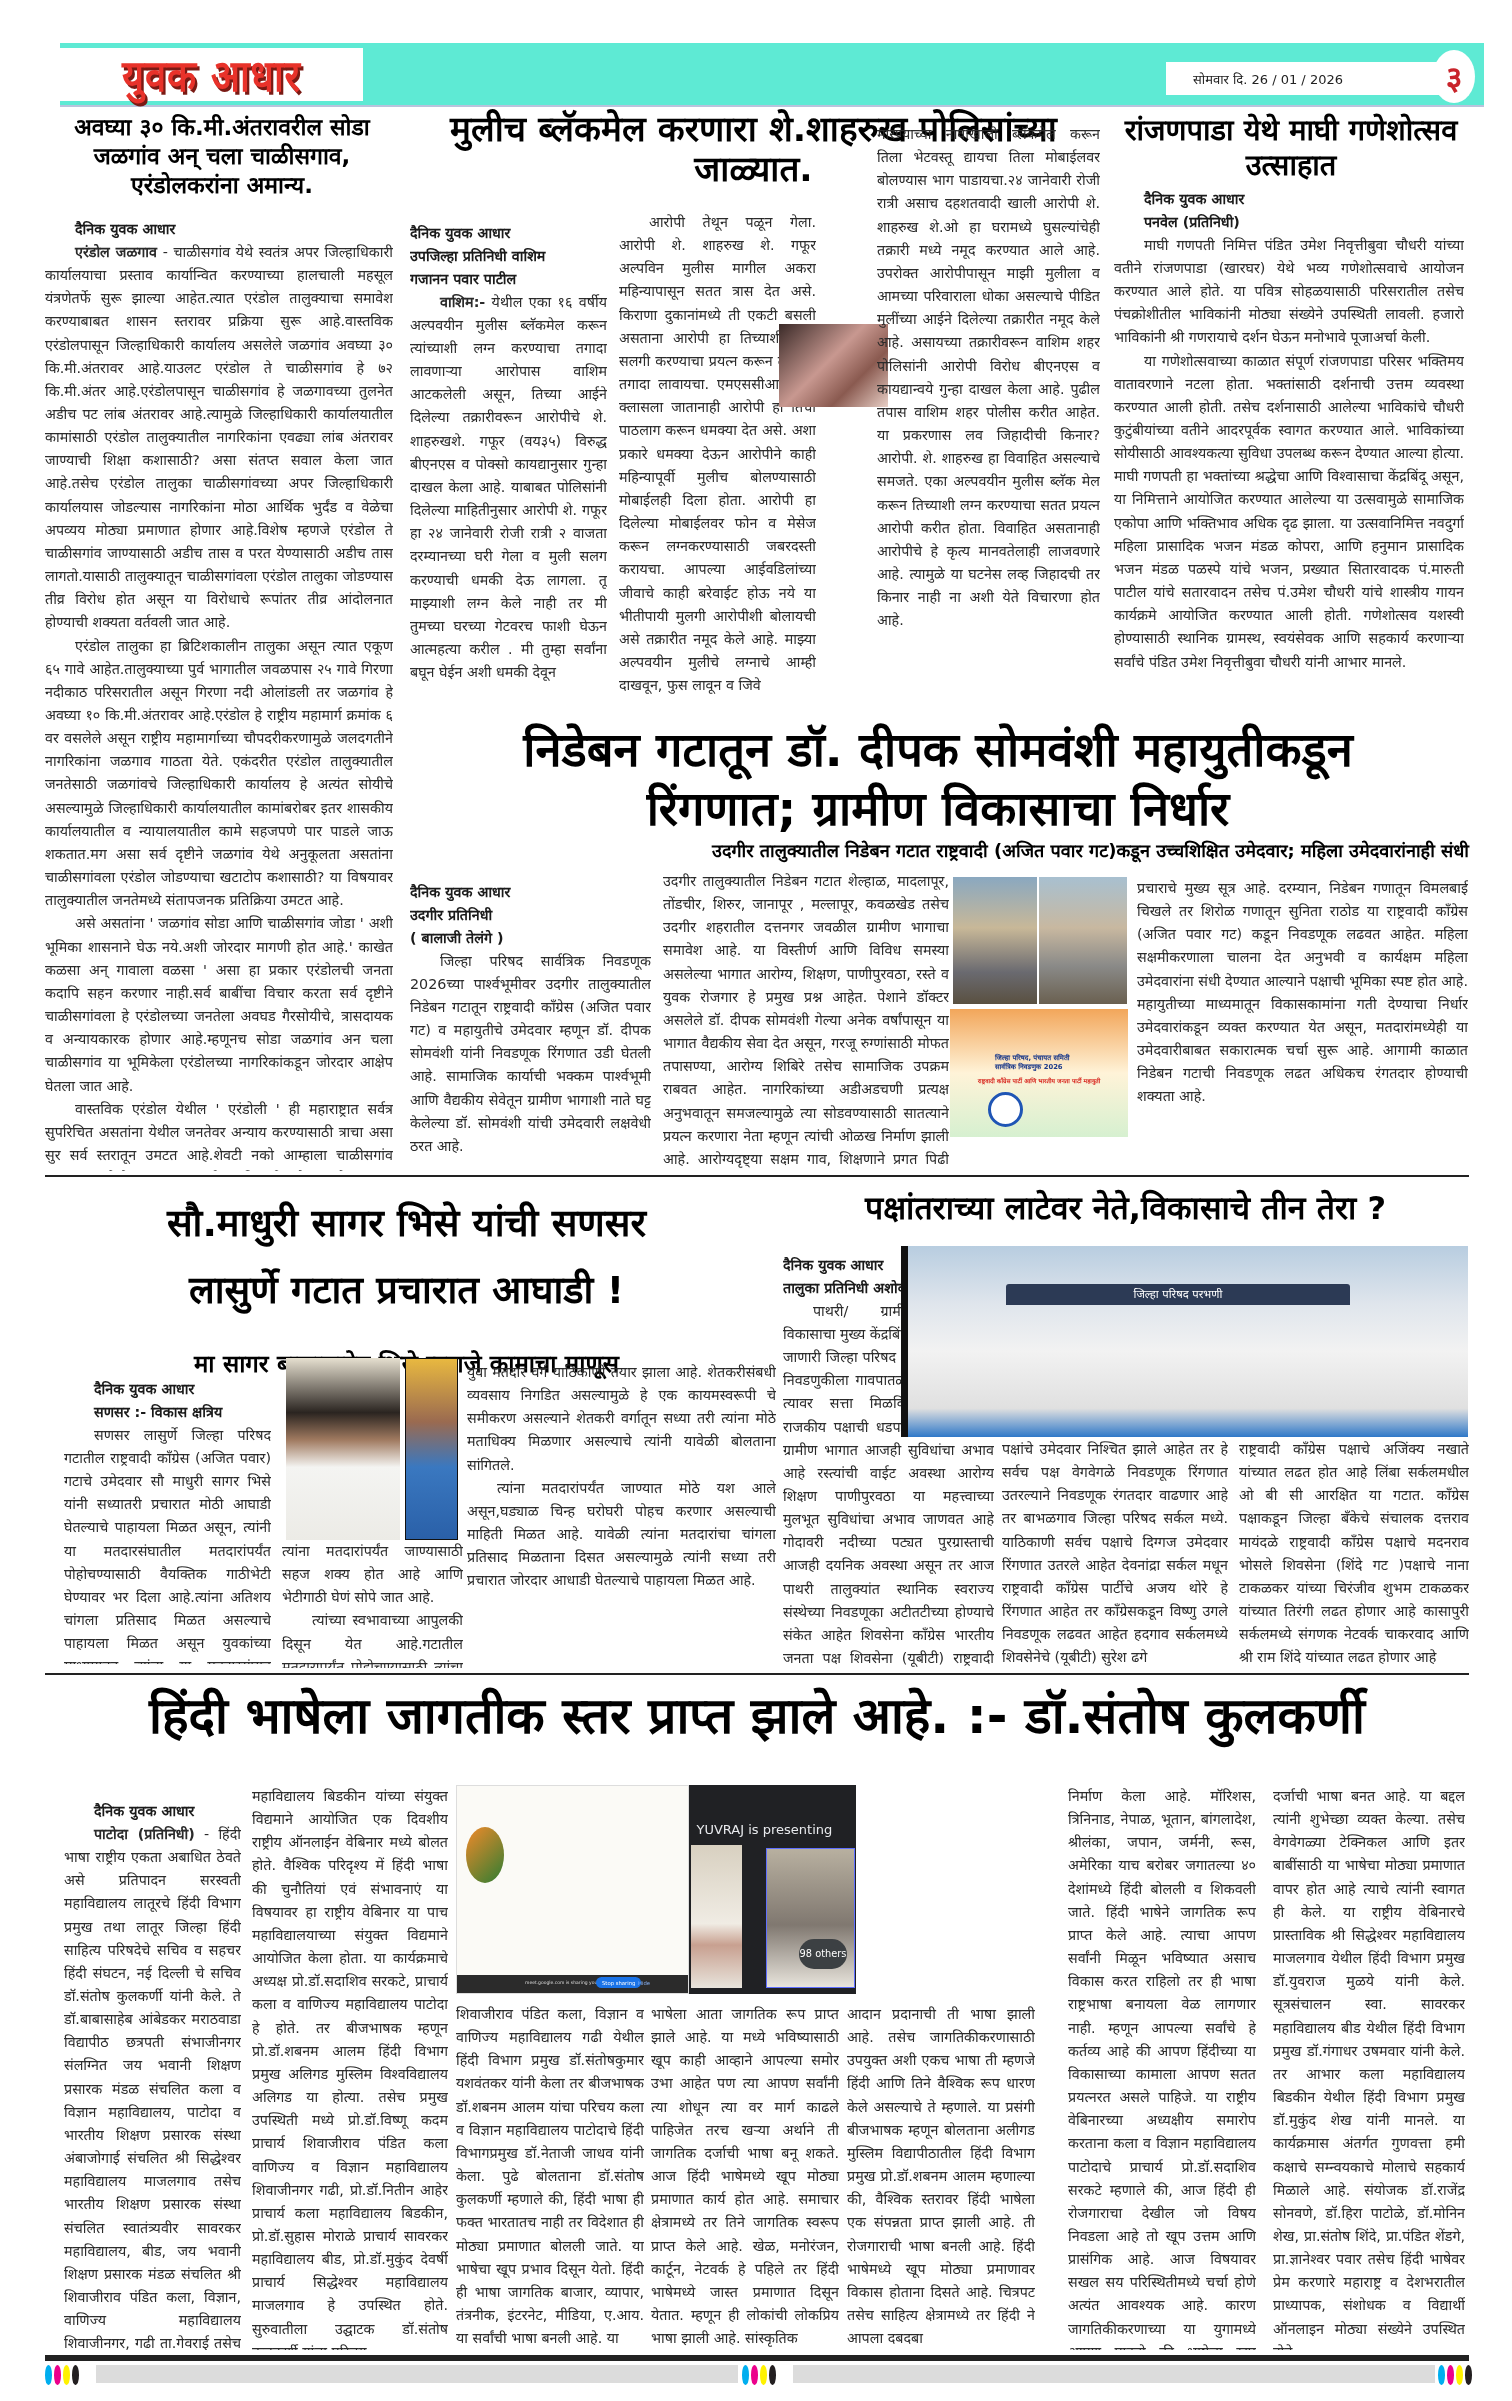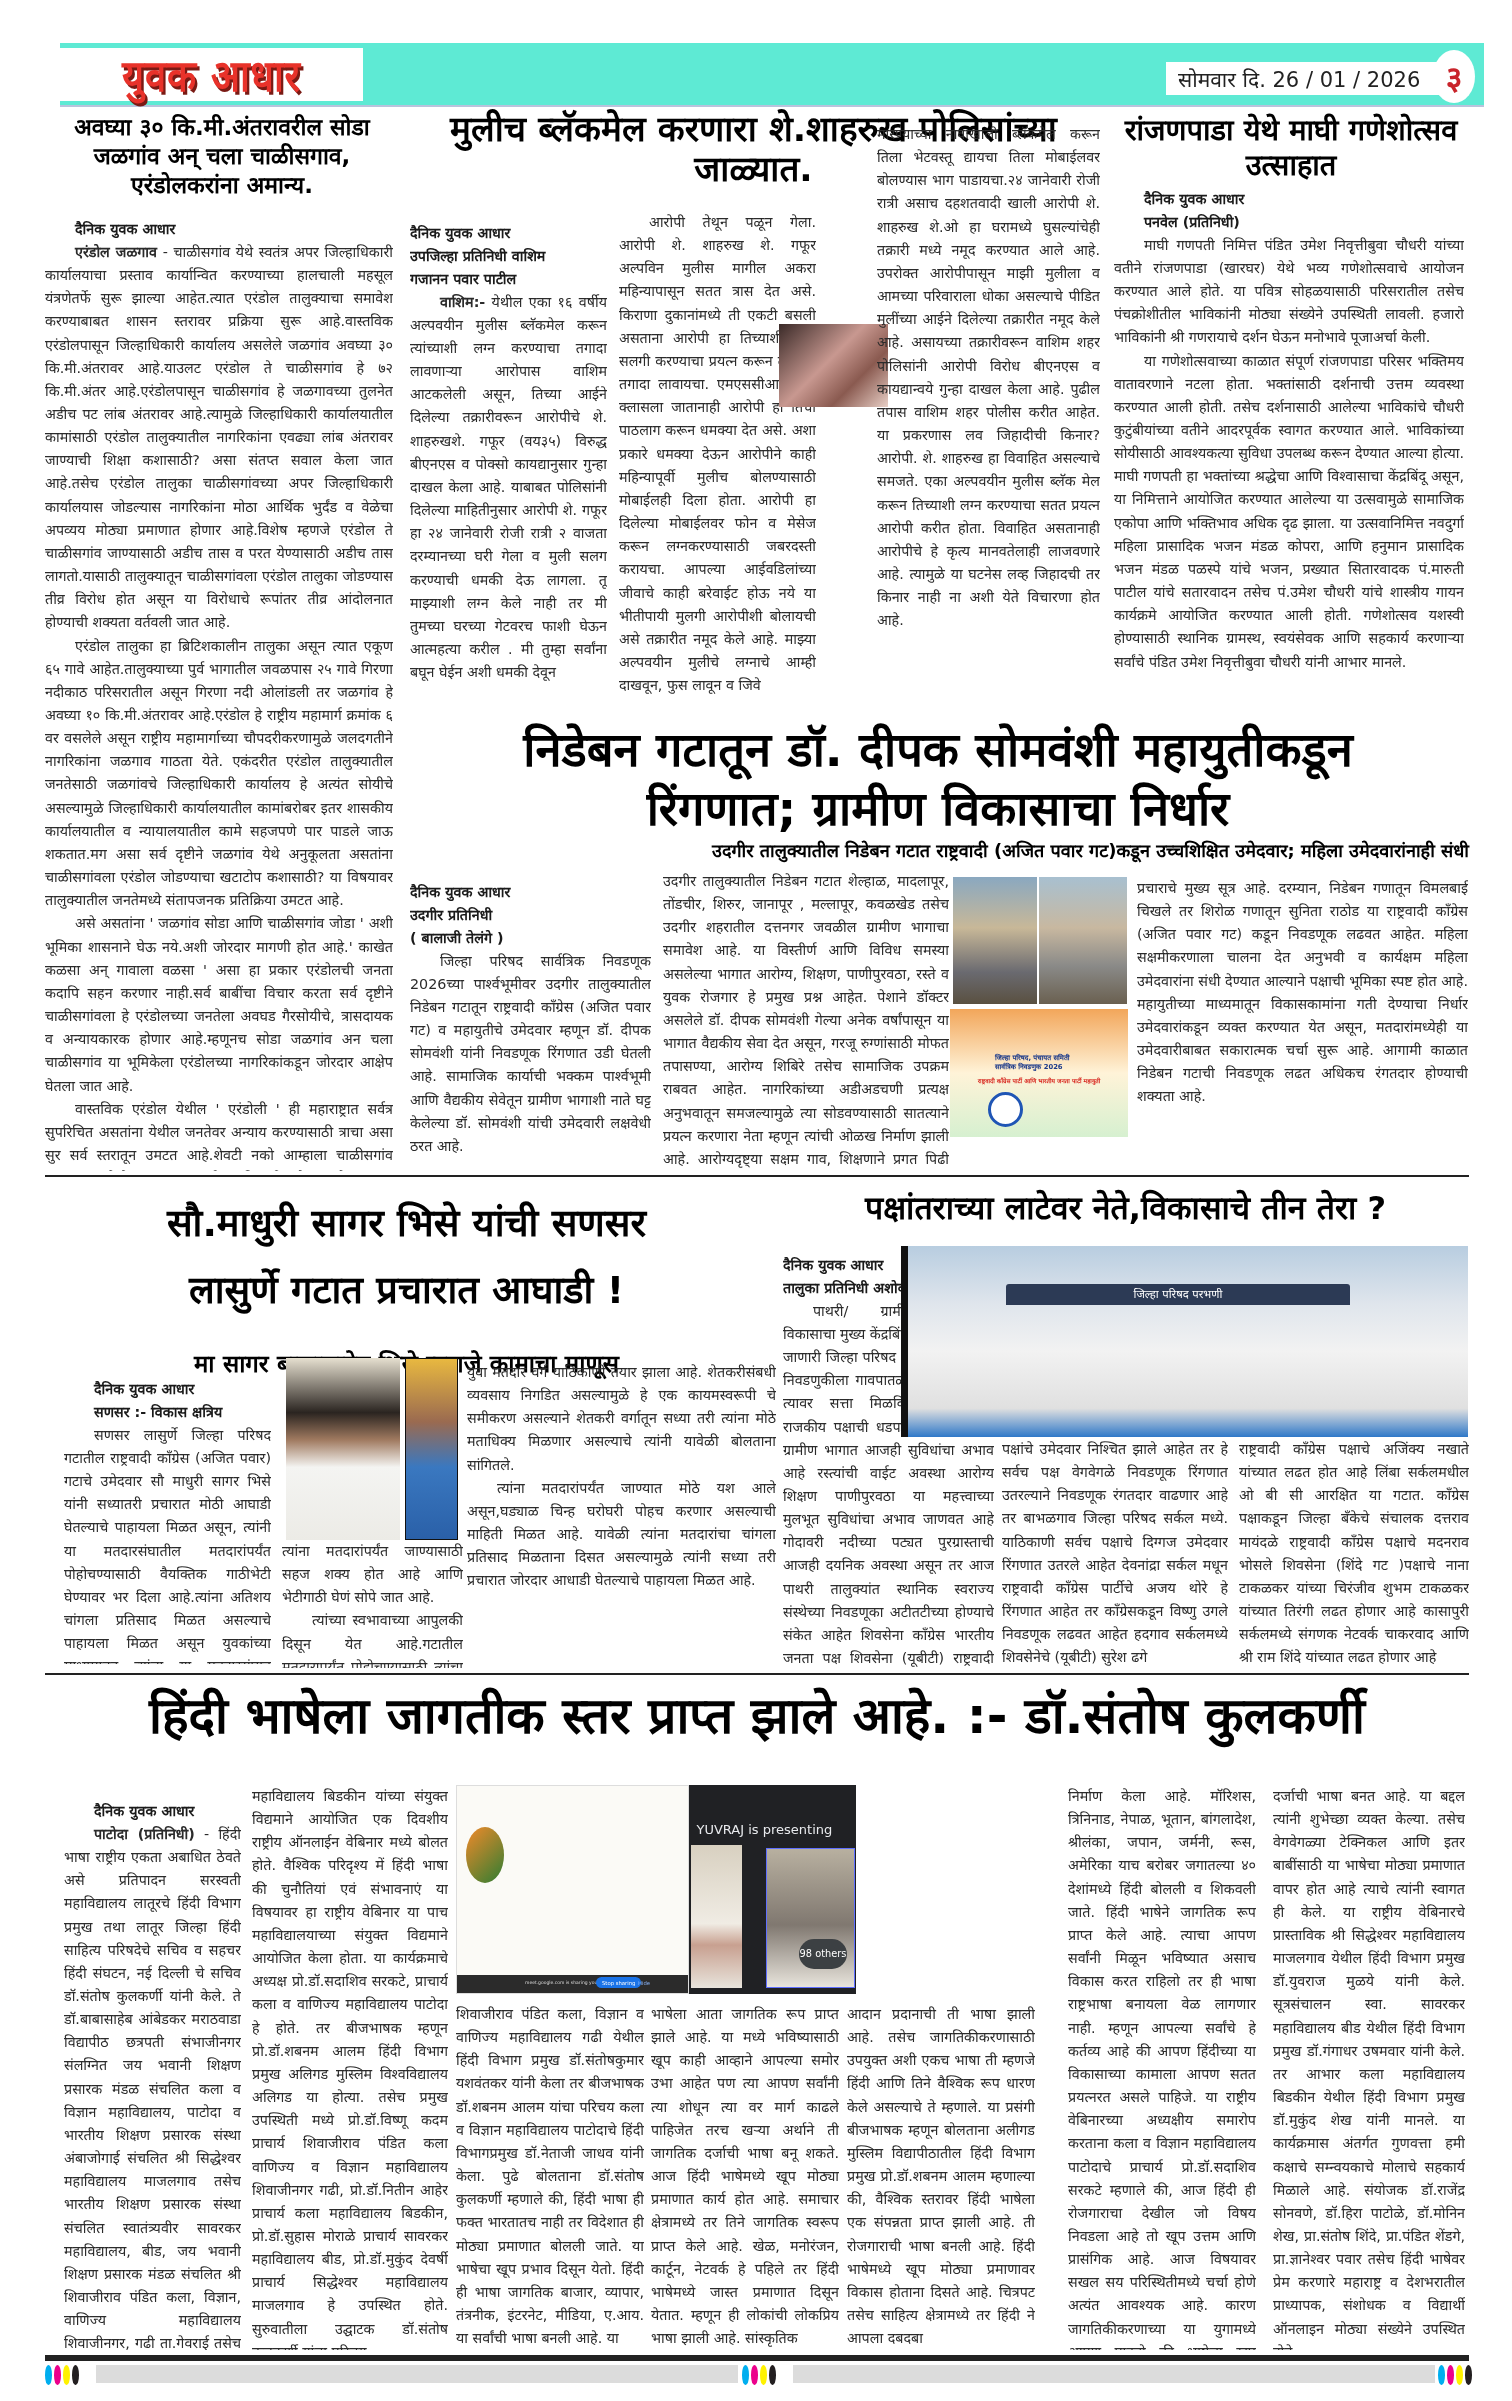--- a/index.html
+++ b/index.html
@@ -2,21 +2,21 @@
 <html style="font-size:12px"><head>
 <meta charset="utf-8">
 <style>
   * { box-sizing: border-box; margin: 0; padding: 0; }
   html, body { width: 1512px; height: 2401px; background: #ffffff; overflow: hidden; }
   body { font-family: "DejaVu Sans", "Liberation Sans", sans-serif; color: #1a1a1a; position: relative; }
 
   .masthead { position: absolute; left: 60px; top: 43px; width: 1424px; height: 64px; background: #5eead4; border-bottom: 2.3px solid #b9c3dc; }
   .logo-box { position: absolute; left: 0; top: 4.5px; width: 303px; height: 53px; background: #ffffff; display: flex; align-items: center; justify-content: center; }
   .logo-text { font-family: "DejaVu Sans", sans-serif; font-weight: 900; font-size: 38px; color: #e8322a; letter-spacing: 0.8px; text-shadow: 2.3px 2.3px 0 #7a1a14; transform: scaleY(1.15); }
-  .date-box { position: absolute; right: 24px; top: 19px; width: 294px; height: 33px; background: #ffffff; display: flex; align-items: center; padding-left: 12px; font-size: 21px; color: #222; }
+  .date-box { position: absolute; right: 24px; top: 19px; width: 294px; height: 33px; background: #ffffff; display: flex; align-items: center; padding-left: 27px; font-size: 13px; color: #222; }
   .page-badge { position: absolute; right: 9px; top: 6.8px; width: 42px; height: 53px; border-radius: 50%; background: #ffffff; display: flex; align-items: center; justify-content: center; font-size: 32px; font-weight: 900; color: #c9242b; }
 
   .hl { position: absolute; font-weight: 900; text-align: center; color: #000000; line-height: 1.25; }
   .byline { font-weight: 700; font-size: 14.3px; line-height: 1.6; }
   .body { font-size: 14.3px; line-height: 1.62; text-align: justify; color: #2b2b2b; }
   .col { position: absolute; overflow: hidden; }
   .indent { text-indent: 30px; }
 
   .photo { position: absolute; overflow: hidden; }
   .rule { position: absolute; background: #222; }

